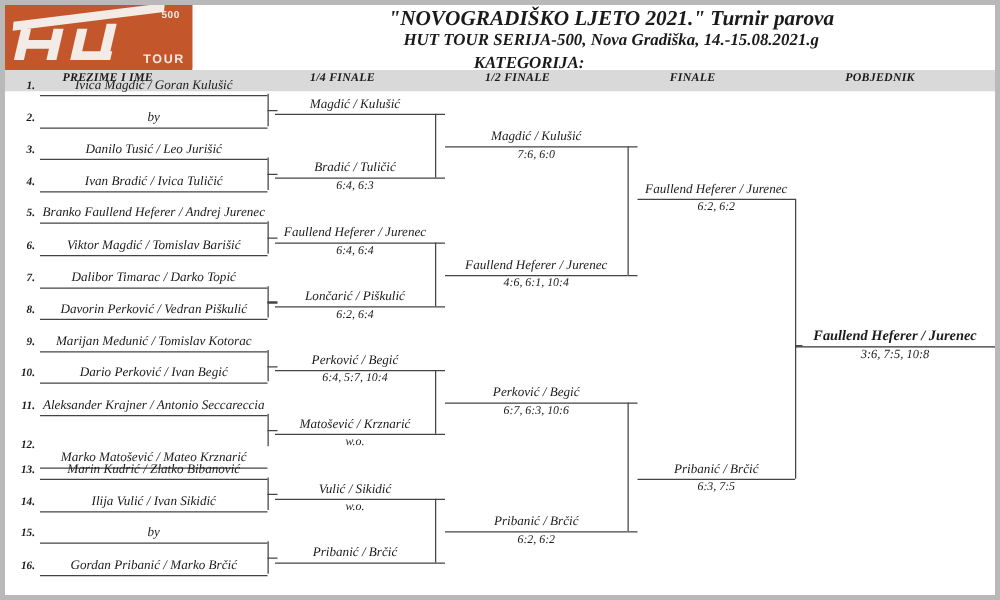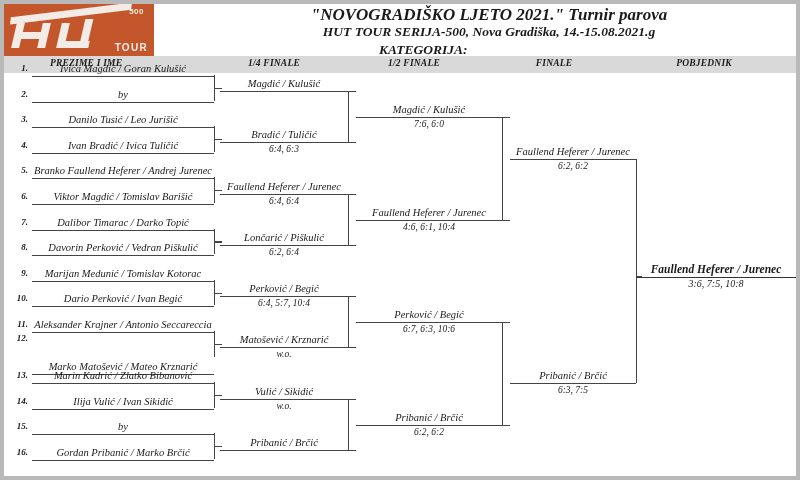--- a/index.html
+++ b/index.html
@@ -199,21 +199,21 @@
       <div class="rownum" style="left: 2px; top: 212.6px;">7.</div>
       <div class="slot r1" style="top: 211.6px;">Dalibor Timarac / Darko Topić</div>
       <div class="rownum" style="left: 2px; top: 238.2px;">8.</div>
       <div class="slot r1" style="top: 237.2px;">Davorin Perković / Vedran Piškulić</div>
       <div class="rownum" style="left: 2px; top: 263.8px;">9.</div>
       <div class="slot r1" style="top: 262.8px;">Marijan Medunić / Tomislav Kotorac</div>
       <div class="rownum" style="left: 2px; top: 289.4px;">10.</div>
       <div class="slot r1" style="top: 288.4px;">Dario Perković / Ivan Begić</div>
       <div class="rownum" style="left: 2px; top: 315px;">11.</div>
       <div class="slot r1" style="top: 314px;">Aleksander Krajner / Antonio Seccareccia</div>
-      <div class="rownum" style="left: 2px; top: 329px;">12.</div>
+      <div class="rownum" style="left: 2px; top: 346px;">12.</div>
       <div class="slot r1" style="top: 339.6px; margin-top: 16px;">Marko Matošević / Mateo Krznarić</div>
       <div class="rownum" style="left: 2px; top: 366.2px;">13.</div>
       <div class="slot r1" style="top: 365.2px;">Marin Kudrić / Zlatko Bibanović</div>
       <div class="rownum" style="left: 2px; top: 391.8px;">14.</div>
       <div class="slot r1" style="top: 390.8px;">Ilija Vulić / Ivan Sikidić</div>
       <div class="rownum" style="left: 2px; top: 417.4px; text-align: right;">15.</div>
       <div class="slot r1" style="top: 416.4px;">by</div>
       <div class="rownum" style="left: 2px; top: 443px; text-align: right;">16.</div>
       <div class="slot r1" style="top: 442px;">Gordan Pribanić / Marko Brčić</div>
     </div>

